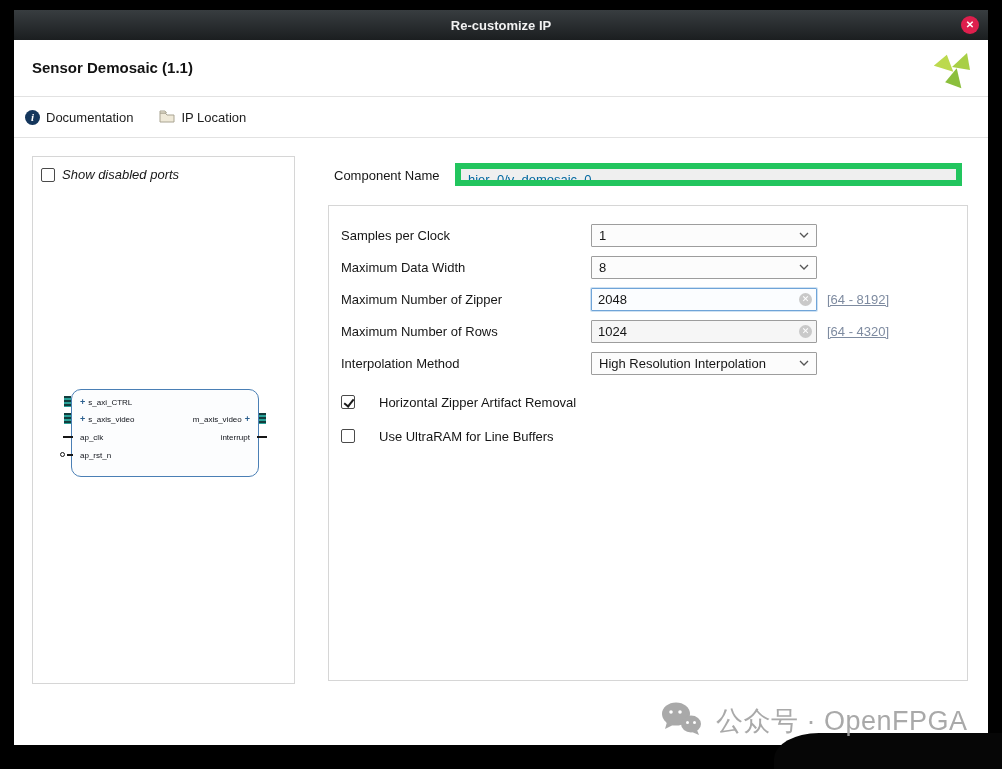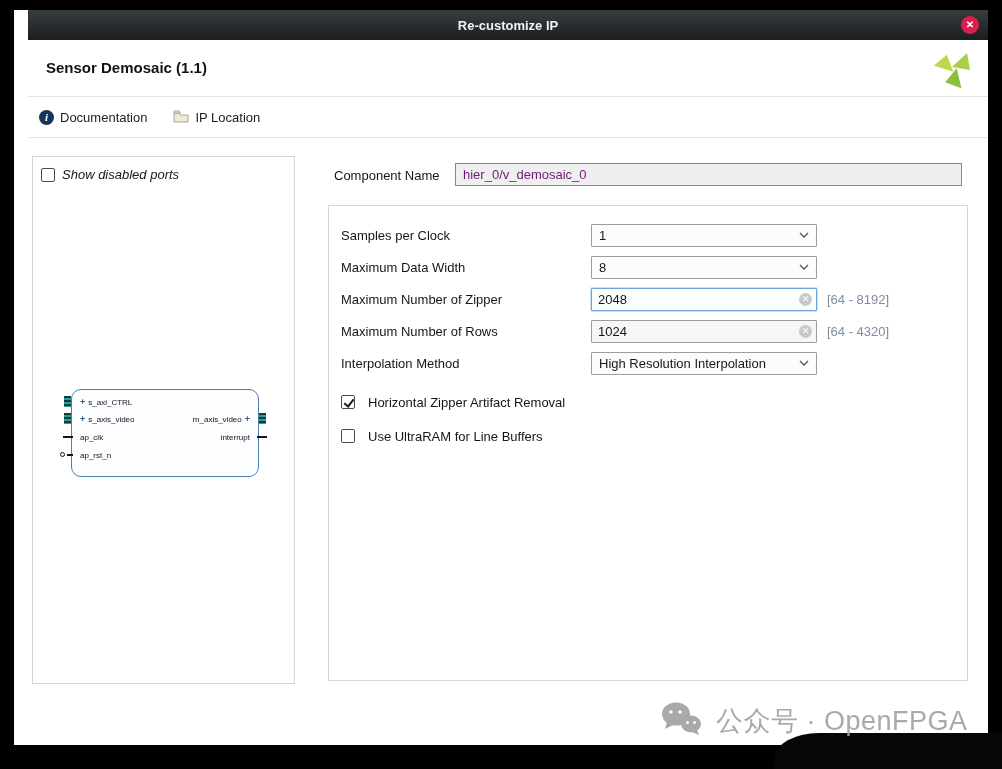--- a/index.html
+++ b/index.html
@@ -6,21 +6,20 @@
   html,body { width:1002px; height:769px; }
   body {
     background:#000;
     position:relative;
     overflow:hidden;
     font-family:"Liberation Sans", sans-serif;
   }
   .window {
     position:absolute; left:14px; top:10px; width:974px; height:735px;
     background:#fff;
-    padding-left:14px;
   }
   
   .titlebar {
     position:relative; height:30px;
     background:linear-gradient(#383d40,#1b1e20);
     display:flex; align-items:center; justify-content:center;
   }
   .titlebar-text { color:#f2f2f2; font-size:13px; font-weight:bold; }
   .close-btn {
     position:absolute; right:9px; top:6px; width:18px; height:18px;
@@ -71,21 +70,21 @@
   .iface-stub.sr { right:-16px; }
   .pin-line { position:absolute; height:2px; background:#161616; top:5px; }
   .pin-line.pl { left:-17px; width:10px; }
   .pin-line.pr { right:-17px; width:10px; }
   .pin-line.short { left:-13px; width:6px; }
   .pin-dot { position:absolute; left:-20px; top:3px; width:5px; height:5px; border:1px solid #161616; border-radius:50%; background:#fff; }
   
   .comp-label { position:absolute; left:320px; top:158px; font-size:13px; color:#161616; }
   .comp-field {
     position:absolute; left:441px; top:153px; width:507px; height:23px;
-    background:#efefef; border:1px solid #22c55e; font-size:13px; color:#701a75;
+    background:#efefef; border:6px solid #22c55e; font-size:13px; color:#0369a1;
     padding:3px 7px; white-space:nowrap; overflow:hidden;
   }
   .settings {
     position:absolute; left:314px; top:195px; width:640px; height:476px;
     border:1px solid #d6d6d6; background:#fff; padding:13px 12px;
   }
   .form-row { display:flex; align-items:center; height:32px; }
   .form-label { width:250px; font-size:13px; color:#161616; }
   .select {
     width:226px; height:23px; border:1px solid #9d9d9d; background:#fcfcfc; border-radius:1px;
@@ -95,22 +94,22 @@
   .input-wrap { position:relative; width:226px; height:23px; }
   .text-input {
     width:100%; height:100%; border:1px solid #9d9d9d; background:#f6f6f6; border-radius:1px;
     font-size:13px; color:#161616; padding:0 22px 0 6px; font-family:inherit;
   }
   .text-input.focused { border:1px solid #6fa4d8; background:#fbfdff; box-shadow:0 0 0 1px #cfe2f3; }
   .clear-btn {
     position:absolute; right:5px; top:5px; width:13px; height:13px; border-radius:50%;
     background:#c9c9c9; color:#fff; font-size:9px; line-height:13px; text-align:center; cursor:default;
   }
-  .range-hint { margin-left:10px; font-size:13px; color:#7e8ba0; }
-  .check-row { display:flex; align-items:center; gap:13px; margin-top:12px; height:22px; font-size:13px; color:#161616; }
+  .range-hint { margin-left:10px; font-size:13px; color:#7e8ba0;text-decoration:underline; }
+  .check-row { display:flex; align-items:center; gap:24px; margin-top:12px; height:22px; font-size:13px; color:#161616; }
   
   .btn {
     position:absolute; height:25px; border:1px solid #848484; background:#fcfcfc; border-radius:2px;
     font-size:13px; color:#111; text-align:center; line-height:23px; cursor:default;margin-top:46px;
   }
   .btn-ok { left:776px; top:697px; width:58px; }
   .btn-cancel { left:866px; top:697px; width:88px; }
   
   .blob {
     position:absolute; right:0; bottom:0; width:228px; height:36px;

